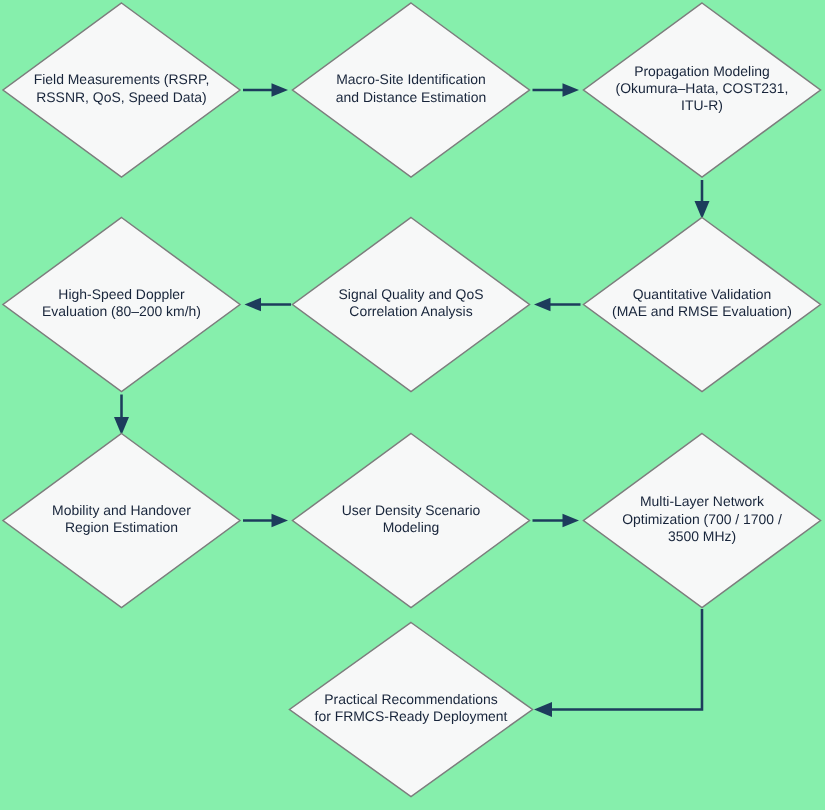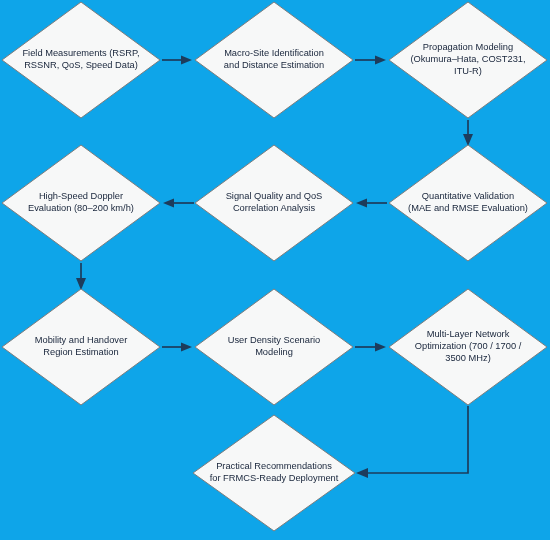--- a/index.html
+++ b/index.html
@@ -10,21 +10,21 @@
   body {
     width: 550px;
     height: 540px;
     font-family: "Liberation Sans", sans-serif;
     overflow: hidden;
   }
   #flow-root {
     position: relative;
     width: 550px;
     height: 540px;
-    background: #0ea5e9;
+    background: #86efac;
   }
   svg#flow-svg {
     display: block;
     width: 550px;
     height: 540px;
   }
   .node-shape {
     fill: #f7f8f8;
     stroke: #7d7d7d;
     stroke-width: 1;

